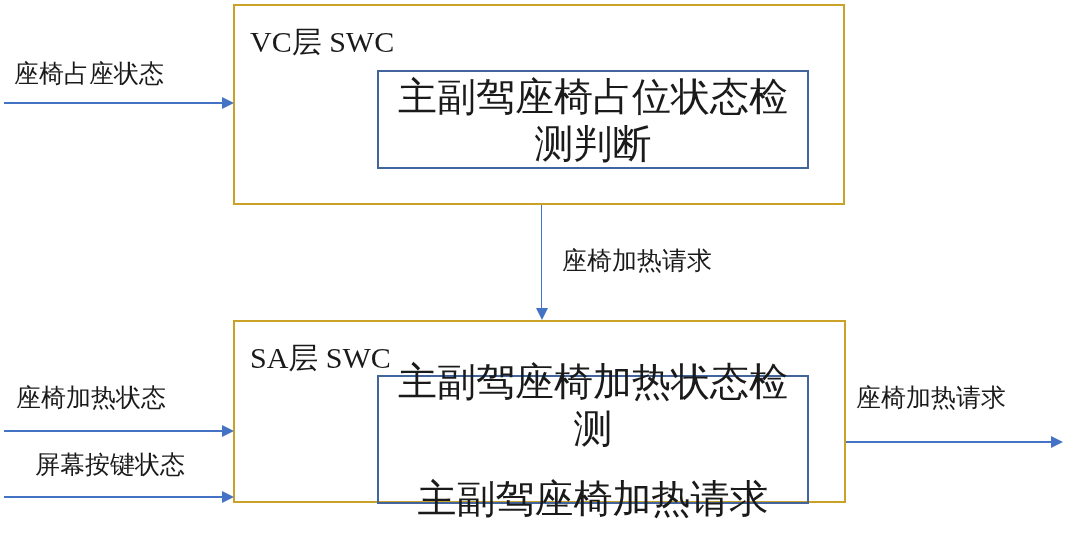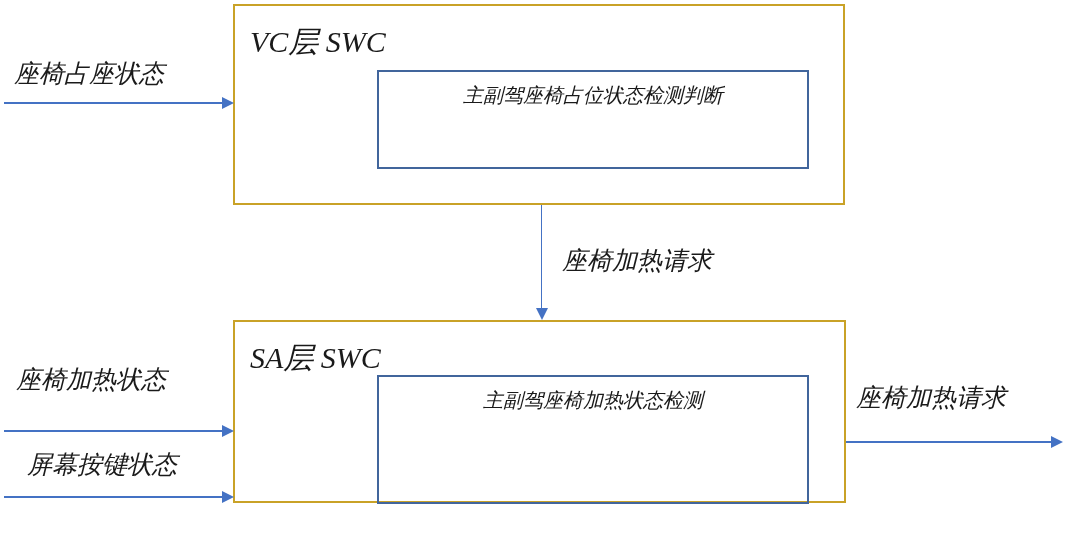--- a/index.html
+++ b/index.html
@@ -12,21 +12,20 @@
   * { margin: 0; padding: 0; box-sizing: border-box; }
   html, body { background: #fff; }
   body { font-family: "Liberation Serif", "DejaVu Serif", serif; color: var(--text); }
 
   .canvas {
     position: relative;
     width: 1080px;
     height: 541px;
     background: var(--background);
     overflow: hidden;
-    font-style: italic;
   }
 
   .outer-box {
     position: absolute;
     border: 2.5px solid var(--outer-box-border);
     background: transparent;
   }
   .box-title {
     position: absolute;
     left: 15px;
@@ -34,44 +33,44 @@
     font-size: 30px;
     white-space: nowrap;
     color: var(--text);
   }
   .inner-box {
     position: absolute;
     border: 2px solid var(--inner-box-border);
     display: flex;
     flex-direction: column;
     align-items: center;
-    justify-content: flex-start;
+    justify-content: center;
     text-align: center;
-    font-size: 20px;
+    font-size: 39px;
     line-height: 47px;
     color: var(--text);
     background: transparent;
   }
 
   .vc-box   { left: 233px; top: 4px;   width: 612px; height: 201px; }
   .vc-inner { left: 142px; top: 64px;  width: 432px; height: 99px; }
 
   .sa-box   { left: 233px; top: 320px; width: 613px; height: 183px; }
   .sa-inner { left: 142px; top: 53px;  width: 432px; height: 129px; gap: 23px; }
 
   .arrow-label {
     position: absolute;
     font-size: 25px;
     white-space: nowrap;
     color: var(--text);
   }
   .lbl-vc-input   { left: 14px;  top: 57px;  }
   .lbl-vc-to-sa   { left: 562px; top: 244px; }
-  .lbl-sa-input-1 { left: 16px;  top: 363px; }
-  .lbl-sa-input-2 { left: 27px;  top: 448px; }
+  .lbl-sa-input-1 { left: 16px;  top: 381px; }
+  .lbl-sa-input-2 { left: 35px;  top: 448px; }
   .lbl-sa-output  { left: 856px; top: 381px; }
 
   .h-arrow {
     position: absolute;
     height: 12px;
     display: flex;
     align-items: center;
   }
   .h-arrow .line {
     flex: 1;
@@ -118,20 +117,21 @@
     <div class="box-title">VC层 SWC</div>
     <div class="inner-box vc-inner">
       <div>主副驾座椅占位状态检测判断</div>
     </div>
   </div>
 
   <div class="outer-box sa-box">
     <div class="box-title">SA层 SWC</div>
     <div class="inner-box sa-inner">
       <div>主副驾座椅加热状态检测</div>
+      <div>主副驾座椅加热请求</div>
     </div>
   </div>
 
   <div class="arrow-label lbl-vc-input">座椅占座状态</div>
   <div class="h-arrow arr-vc-input">
     <div class="line"></div>
     <div class="head-right"></div>
   </div>
 
   <div class="arrow-label lbl-vc-to-sa">座椅加热请求</div>

